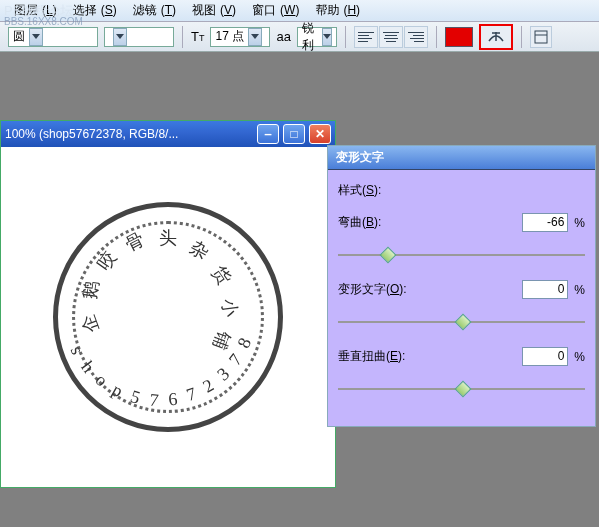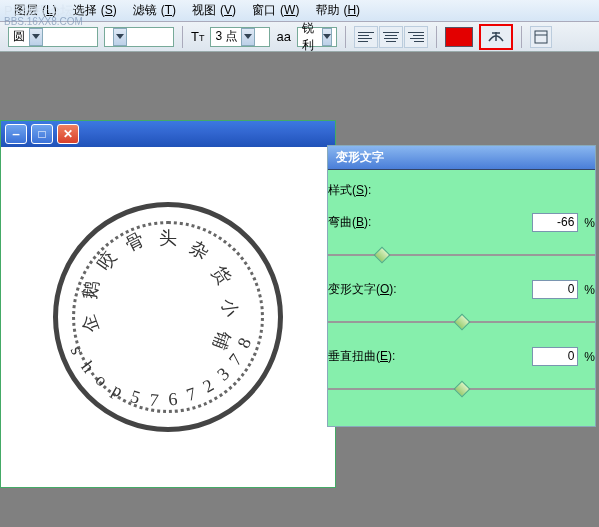--- a/index.html
+++ b/index.html
@@ -26,23 +26,23 @@
 .winmin{background:linear-gradient(#6fa4ee,#3b72d8)}
 .winmax{background:linear-gradient(#6fa4ee,#3b72d8)}
 .wincls{background:linear-gradient(#f08060,#d8402a)}
 .canvas{height:340px;background:#fff;display:flex;align-items:center;justify-content:center;position:relative}
 
 .stamp{width:230px;height:230px;border:5px solid #444;border-radius:50%;position:relative}
 .dots{position:absolute;inset:14px;border:3px dotted #666;border-radius:50%}
 .arctxt{position:absolute;width:100%;height:100%;left:0;top:0}
 .arctxt span{position:absolute;left:50%;top:50%;transform-origin:0 0;font-size:18px;font-family:SimSun;color:#333}
 
-.panel{position:absolute;left:327px;top:145px;width:269px;border:1px solid #8ab;background:#86efac}
+.panel{position:absolute;left:327px;top:145px;width:269px;border:1px solid #8ab;background:#c4b5fd}
 .panel .phead{height:24px;background:linear-gradient(#89b7f0,#4a7ed8);color:#fff;display:flex;align-items:center;padding:0 8px;font-weight:bold;border-bottom:1px solid #346}
-.panel .pbody{padding:12px 0}
+.panel .pbody{padding:12px 10px}
 .row{display:flex;align-items:center;margin-bottom:14px;gap:6px}
 .row label{min-width:70px}
 .nbox{width:46px;height:19px;border:1px solid #7a95b0;background:#fff;text-align:right;padding:0 3px;line-height:17px}
 .slider{height:18px;position:relative;margin:2px 0 16px}
 .track{position:absolute;left:0;right:0;top:8px;height:2px;background:#999}
 .thumb{position:absolute;top:3px;width:12px;height:12px;background:linear-gradient(#d8f0c0,#9acc70);border:1px solid #5a8;transform:rotate(45deg)}
 .radio{width:12px;height:12px;border:1px solid #567;border-radius:50%;display:inline-flex;align-items:center;justify-content:center;margin-right:3px}
 .radio.sel:after{content:"";width:6px;height:6px;background:#3a7a3a;border-radius:50%}
 .watermark{position:absolute;left:4px;top:2px;color:#d8e4f0;font-size:13px;font-family:Liberation Sans, sans-serif;opacity:.85;z-index:10;pointer-events:none}
 .watermark2{position:absolute;left:4px;top:16px;color:#7a93b3;font-size:10px;font-family:Arial;opacity:.7;z-index:10;pointer-events:none}
@@ -67,21 +67,21 @@
       <span>圆</span>
       <div class="arr"></div>
     </div>
  <div class="dd" style="width:70px">
       <span></span>
       <div class="arr"></div>
     </div>
  <div class="sep"></div>
  <div style="font-weight:normal;font-size:13px">T<span style="font-size:9px">T</span></div>
  <div class="dd" style="width:60px">
-      <span>3 点</span>
+      <span>17 点</span>
       <div class="arr"></div>
     </div>
  <div style="font-size:13px">aa</div>
  <div class="dd" style="width:40px">
       <span>锐利</span>
       <div class="arr"></div>
     </div>
  <div class="sep"></div>
  <div class="alignset">
   <div class="alignbtn">
@@ -115,20 +115,21 @@
  <div class="ticon">
       <svg width="14" height="14">
         <rect x="1" y="1" width="12" height="12" fill="none" stroke="#345"></rect>
         <line x1="1" y1="5" x2="13" y2="5" stroke="#345"></line>
       </svg>
     </div>
 </div>
 
 <div class="docwin">
  <div class="tbar">
+  <span class="title">100% (shop57672378, RGB/8/...</span>
   <div class="winbtn winmin">‒</div>
   <div class="winbtn winmax">□</div>
   <div class="winbtn wincls">✕</div>
  </div>
  <div class="canvas">
    <div class="stamp">
      <div class="dots"></div>
      <div class="arctxt" id="arc1">
           <span style="transform: translate(-86.0548px, 19.0457px) rotate(-110deg);">企</span>
           <span style="transform: translate(-90.2985px, -19.7031px) rotate(-82.5deg);">鹅</span>

